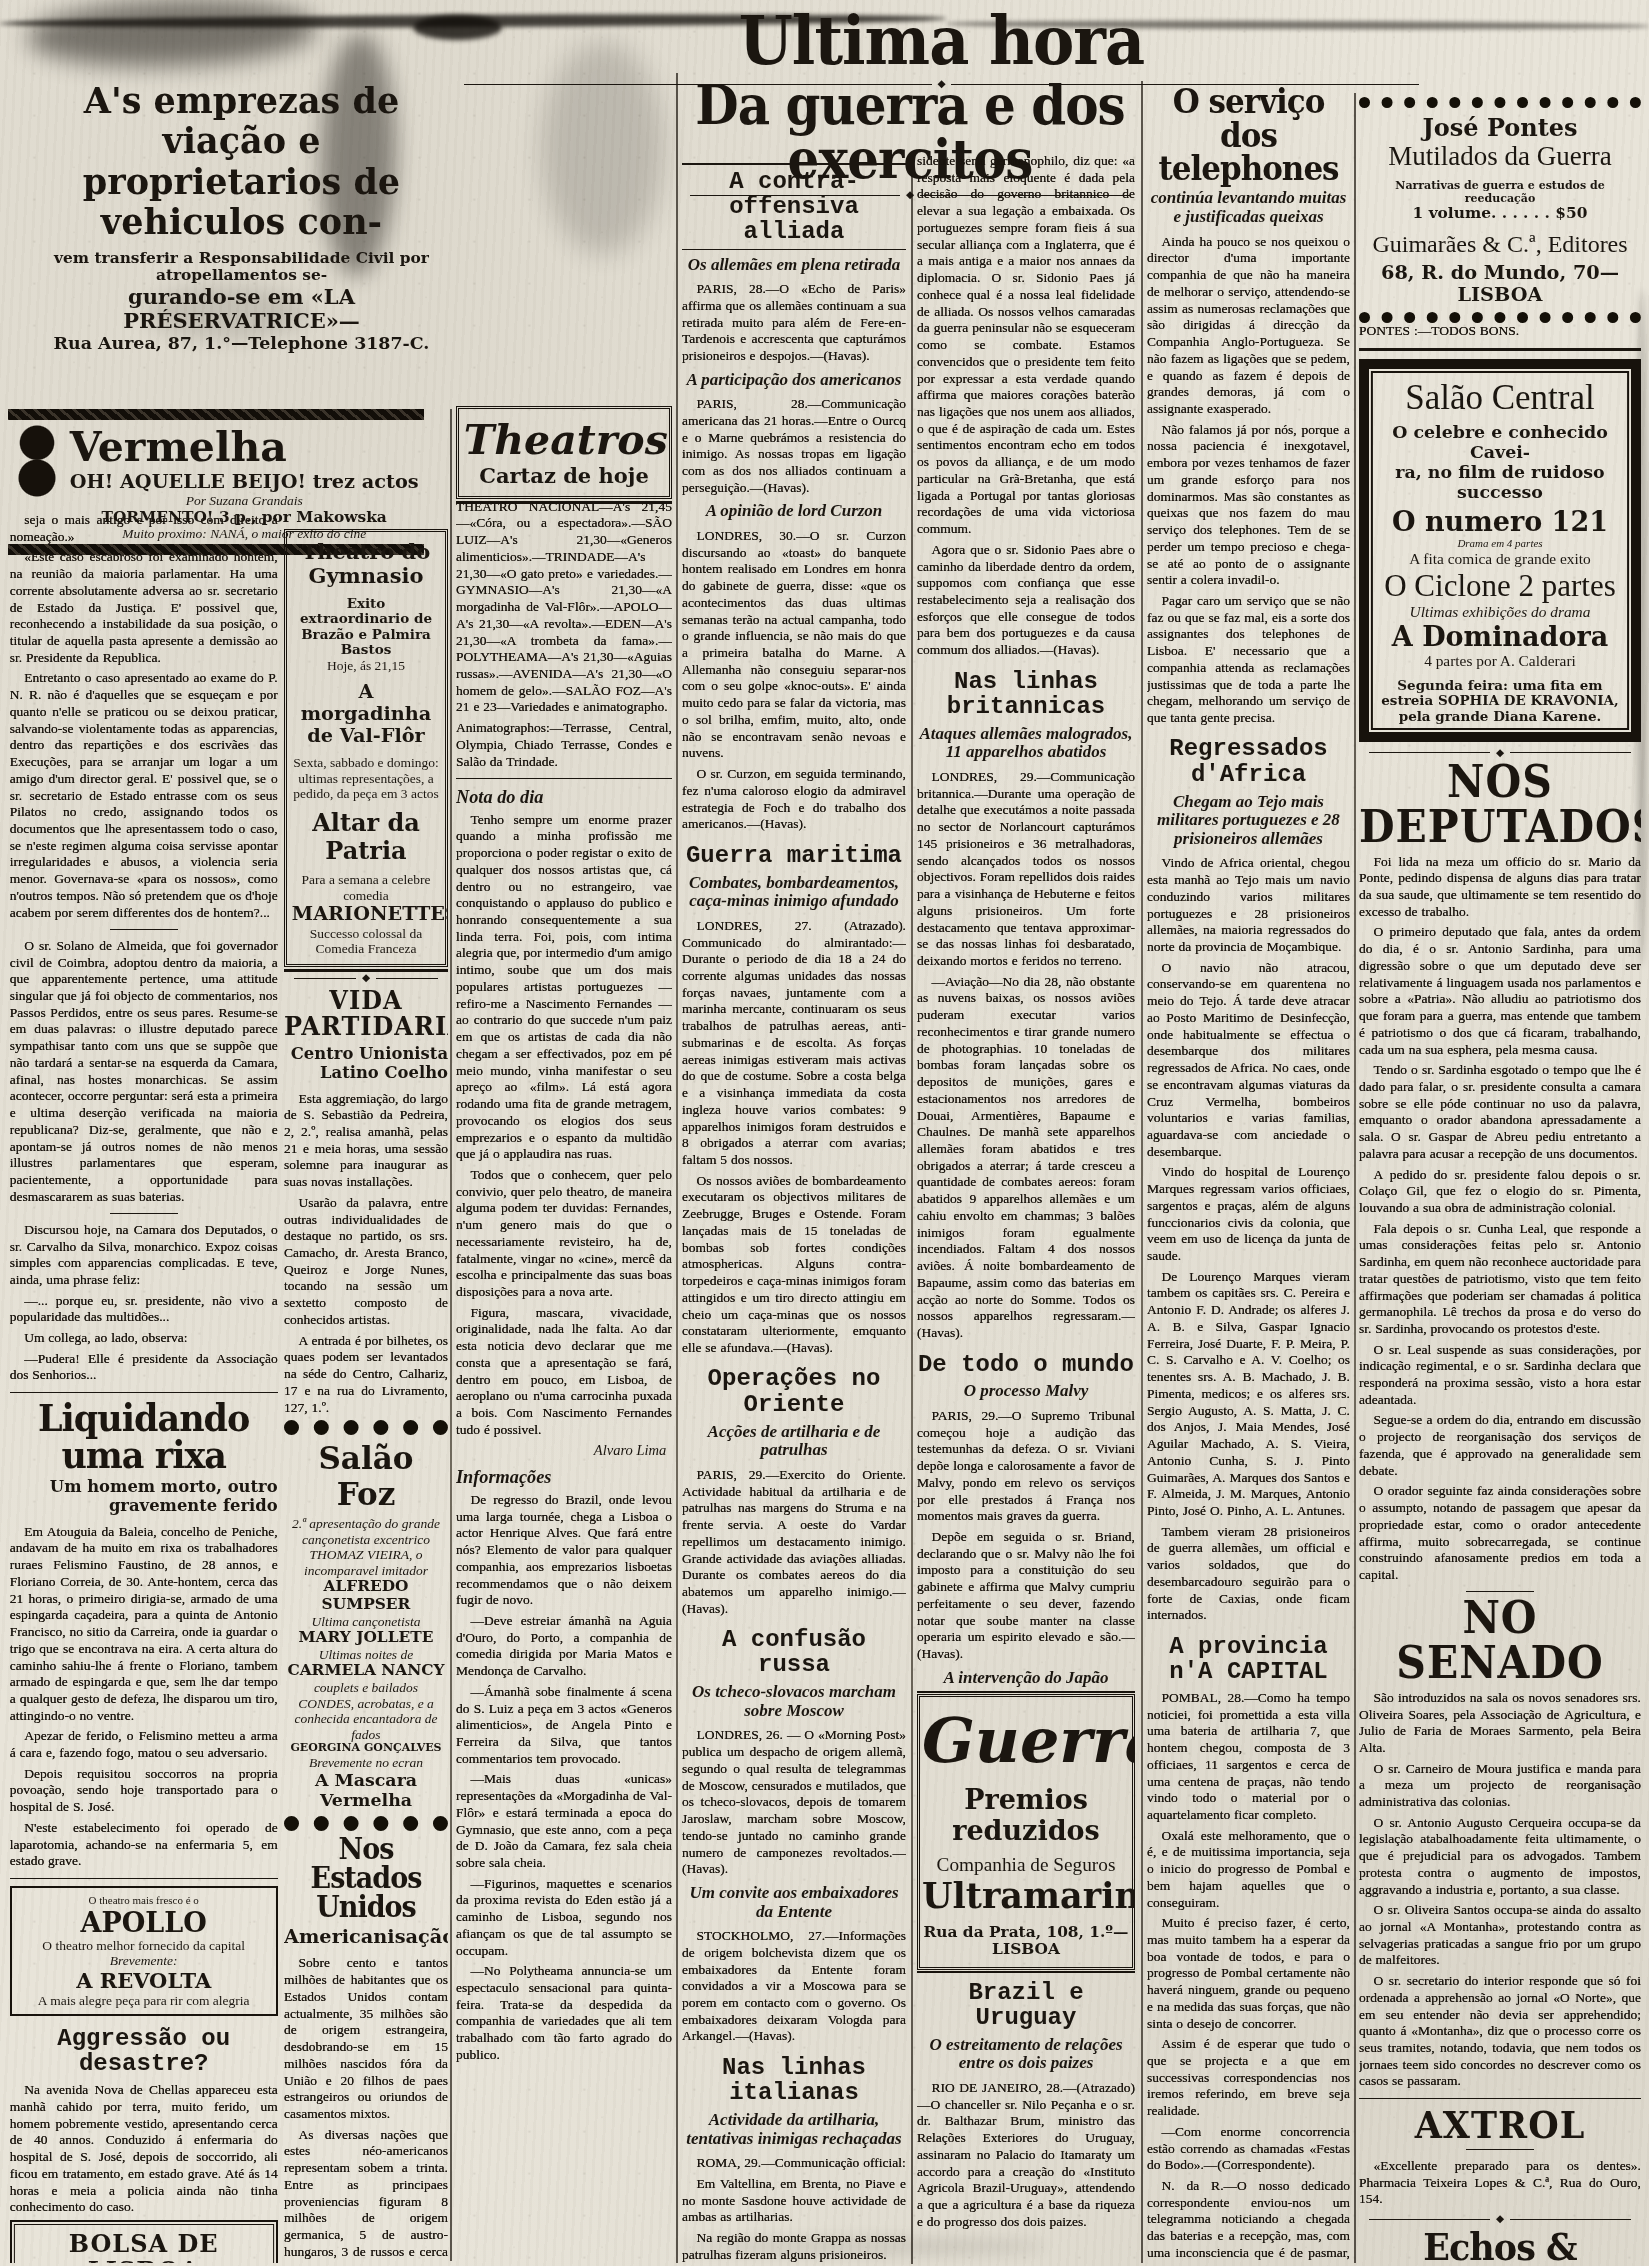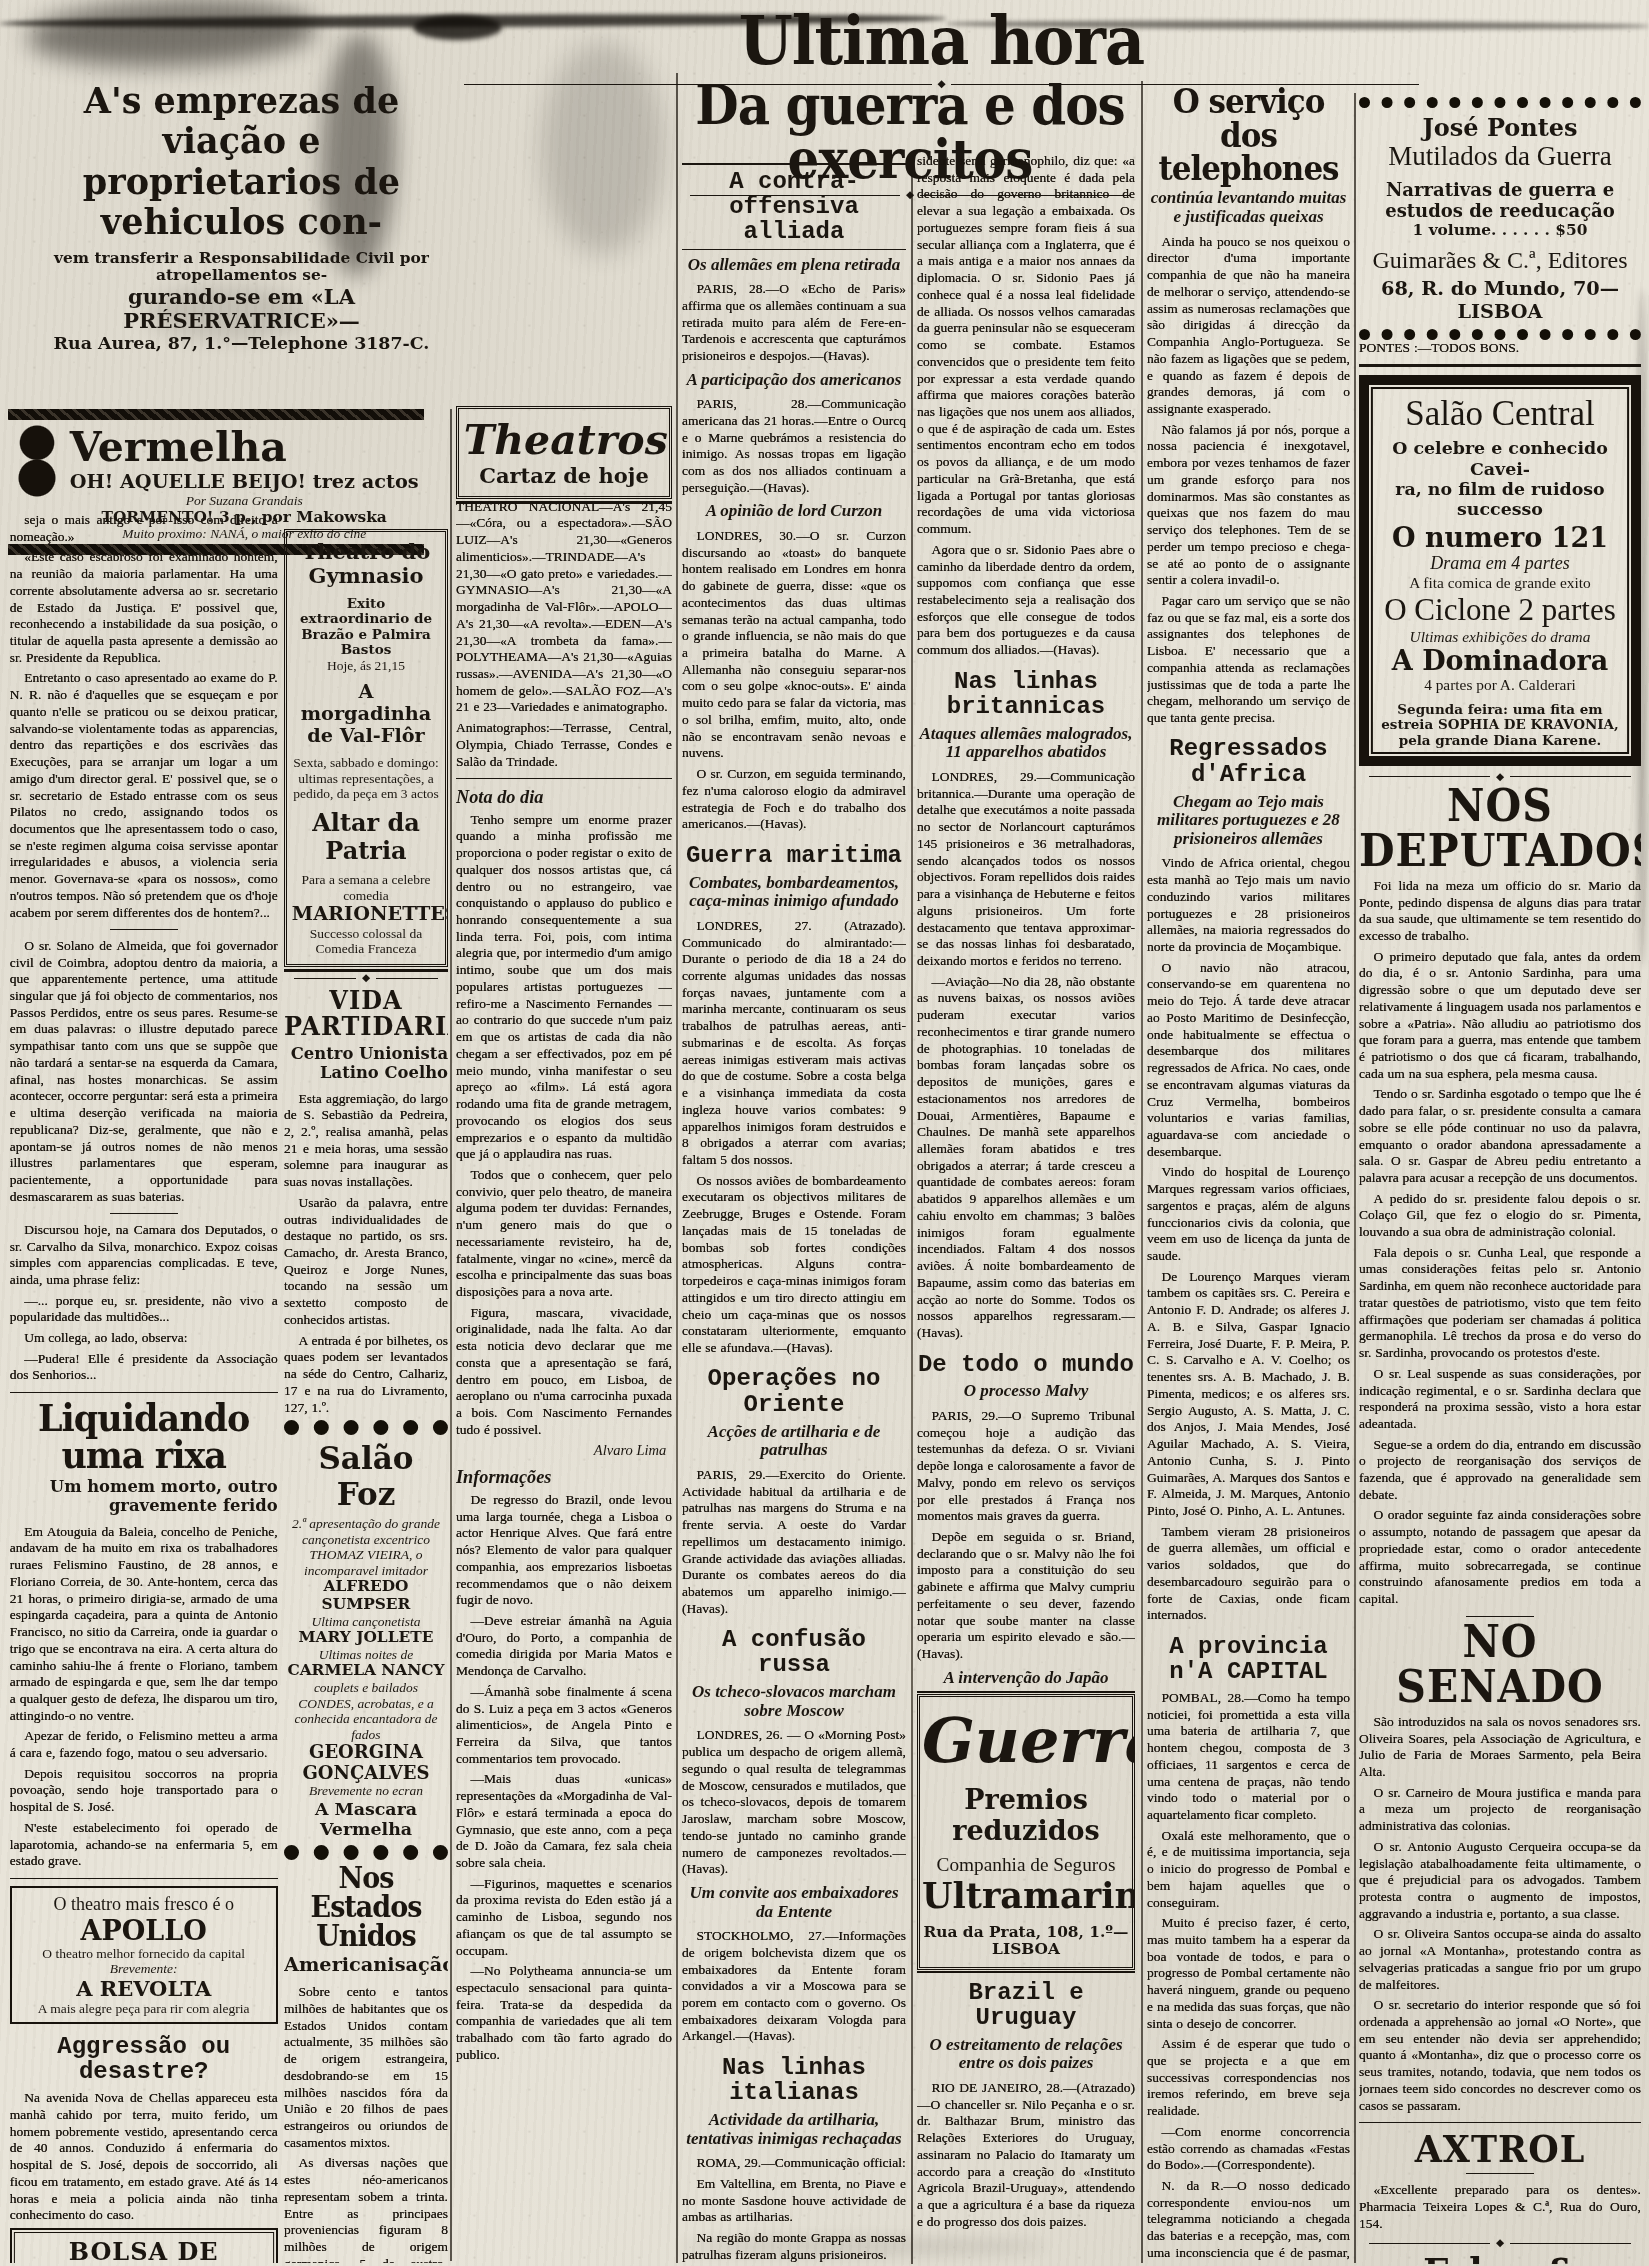--- a/index.html
+++ b/index.html
@@ -28,21 +28,21 @@
   .hr.thick{border-top:3.9px solid #1b1610;}
   .hr.short{width:68px;margin:7.7px auto;}
   .orn{display:flex;align-items:center;gap:5.8px;margin:5.8px 9.7px;color:#1b1610;}
   .orn::before,.orn::after{content:"";flex:1;border-top:1.9px solid #1b1610;}
   .orn span{font-size:10.6px;line-height:1;}
   .ad{text-align:center;}
   .ad div{line-height:1.15;}
   .bk{font-family:"DejaVu Serif",serif;font-weight:bold;}
   .it{font-style:italic;}
   .lt{text-align:left;}
-  .caps{letter-spacing:1px;} .L14{font-size:13.5px;} .L15{font-size:18px;}
+  .caps{letter-spacing:1px;} .L14{font-size:13.5px;} .L15{font-size:11px;}
   .L16{font-size:15.4px;} .L18{font-size:17.4px;} .L20{font-size:19.3px;} .L22{font-size:21px;}
   .L25{font-size:24px;} .L28{font-size:27px;} .L32{font-size:31px;} .L36{font-size:35px;}
   .L42{font-size:41px;} .L52{font-size:50px;} .L64{font-size:62px;}
   .mt4{margin-top:3.9px;} .mt8{margin-top:7.7px;}
   
   .ad-topad{ text-align:center; }
   .ad-olympia{position:absolute;border-top:11.6px solid;border-bottom:11.6px solid;
     border-image:repeating-linear-gradient(45deg,#120e09 0 5.8px,#3a332a 5.8px 8.7px) 12;padding:3.9px 5.8px 1.9px 62px;}
   .ad-olympia .logo{position:absolute;left:3.9px;top:3.9px;width:50px;height:75px;
     background:radial-gradient(circle at 50% 25%, #16110b 27%, transparent 29%),

